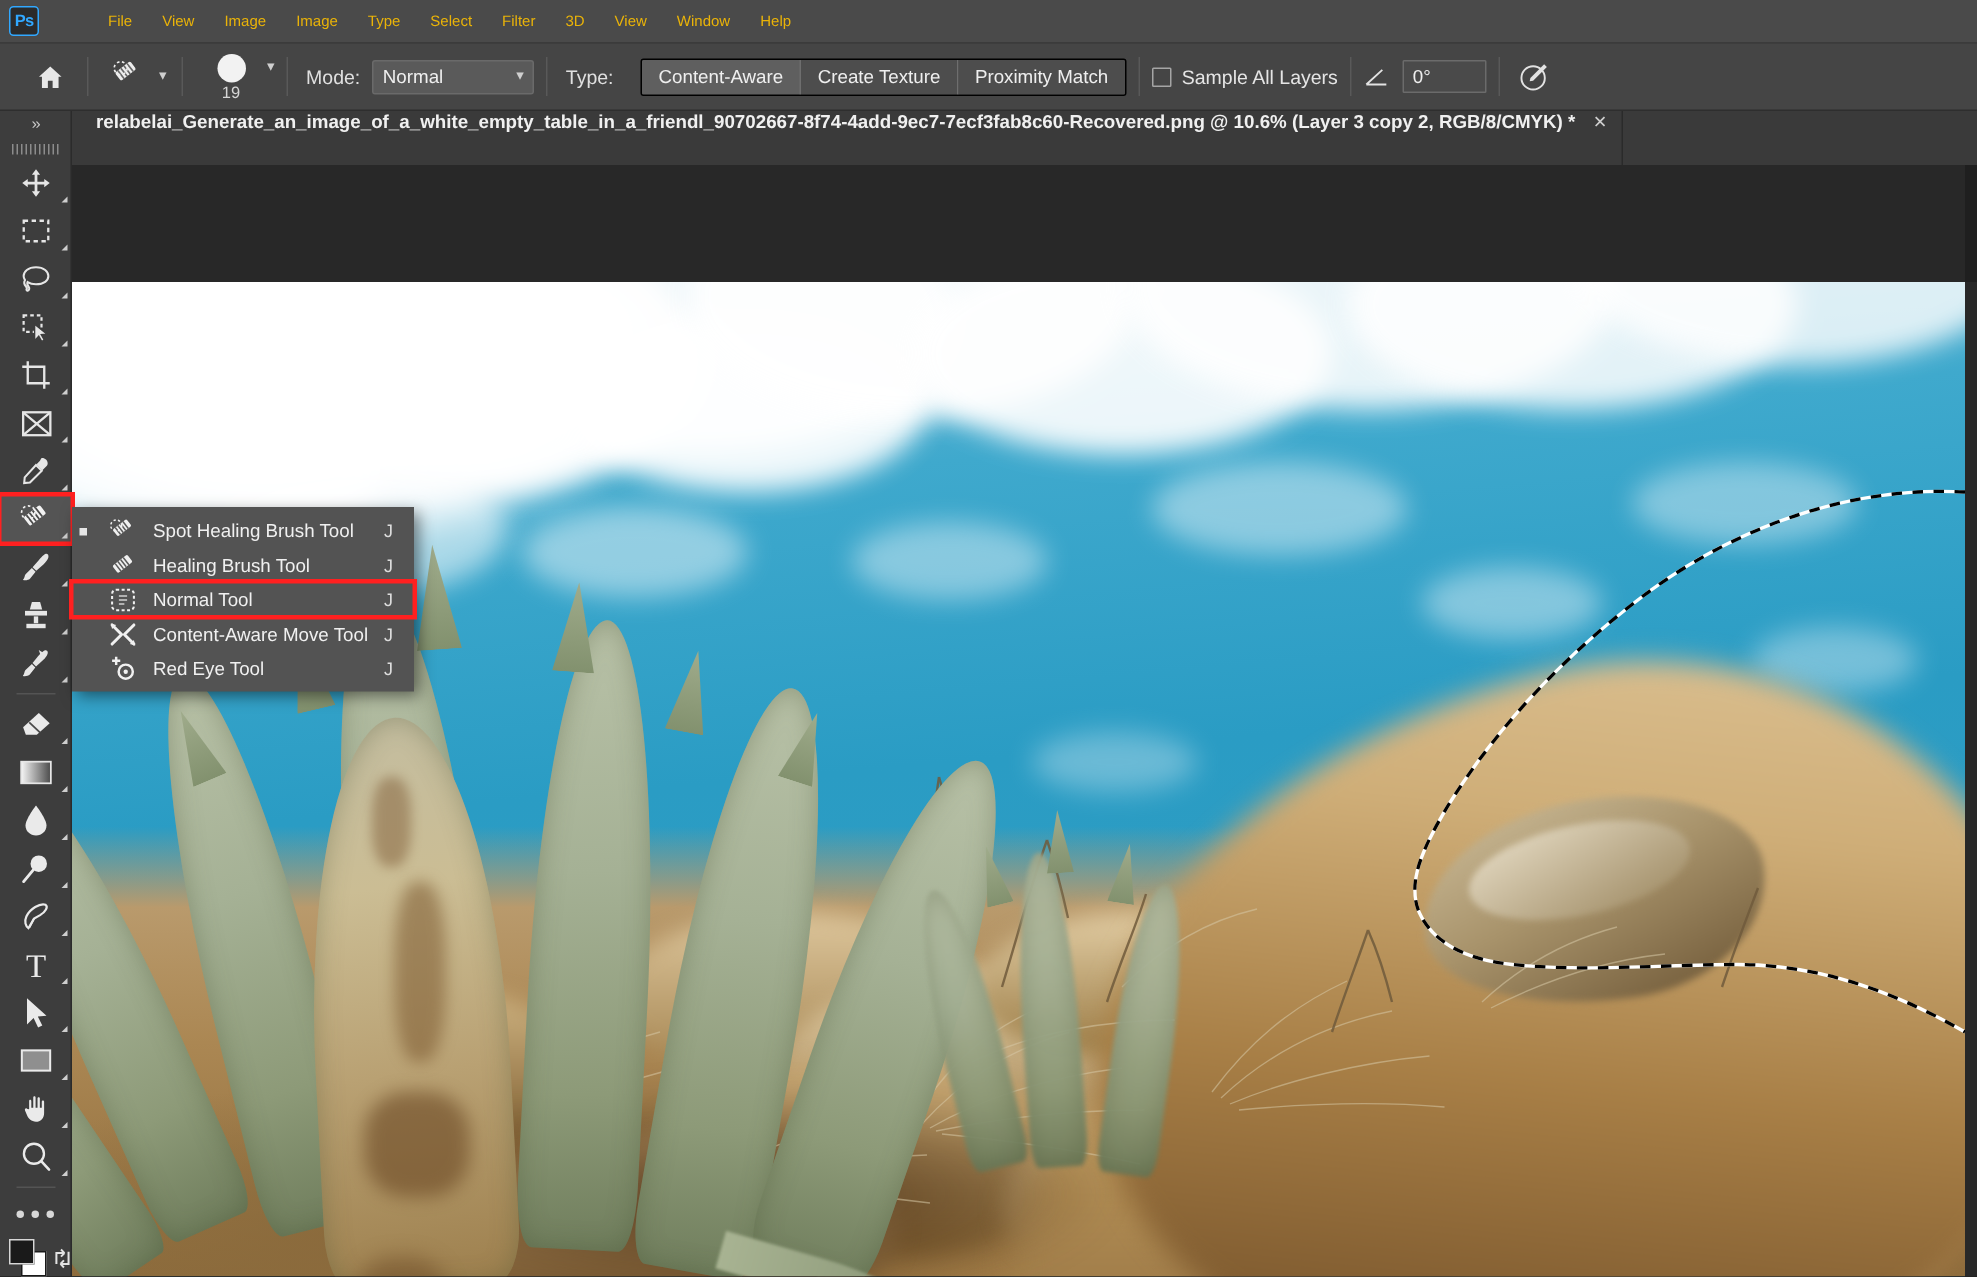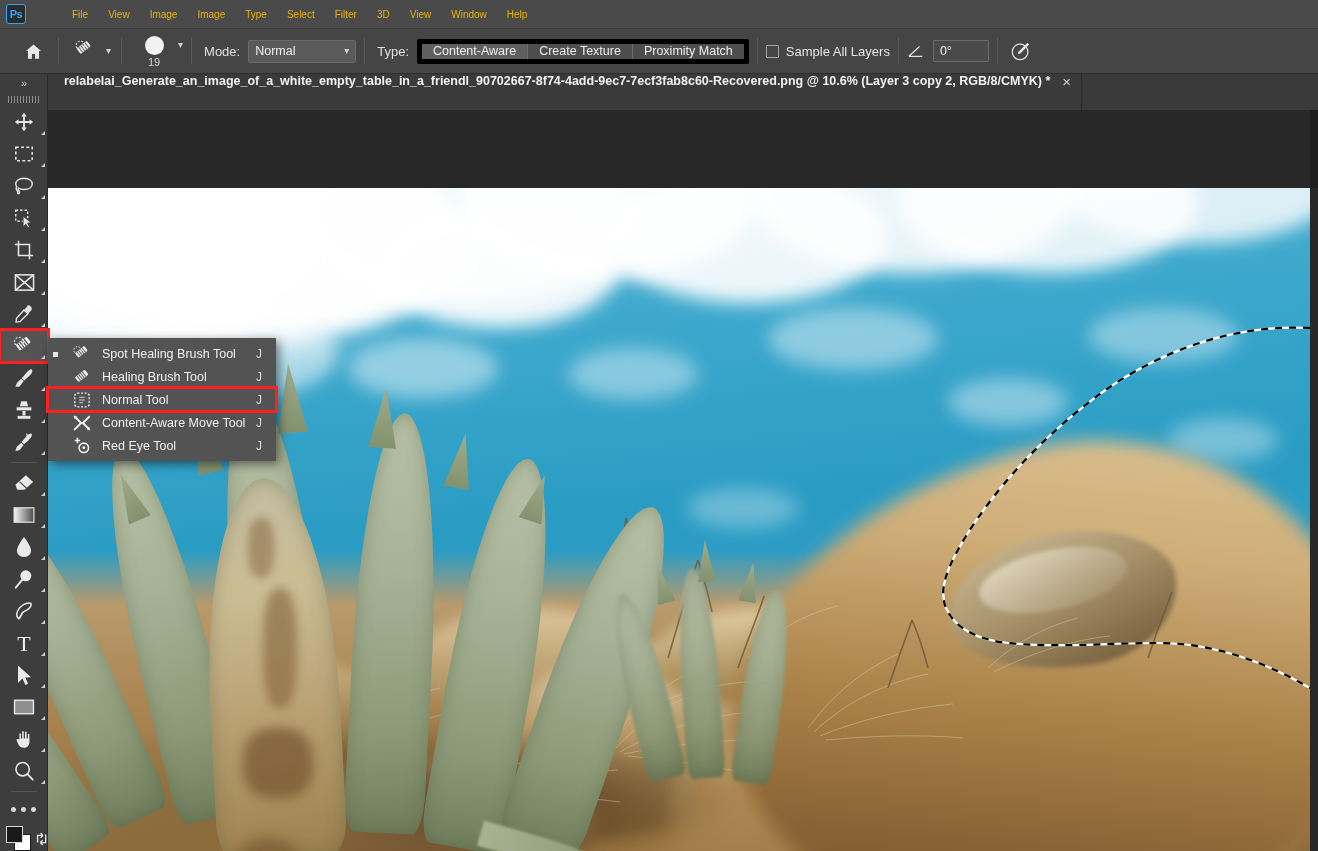--- a/index.html
+++ b/index.html
@@ -58,21 +58,21 @@
     background: #f2f2f2; margin-top: 1px;
   }
   .brush-size { font-size: 11px; color: #d6d6d6; margin-top: 1px; }
   .opt-label { color: #e0e0e0; font-size: 13px; margin: 0 8px 0 4px; }
   .select-box {
     height: 23px; min-width: 108px; background: #5a5a5a;
     border: 1px solid #6a6a6a; border-radius: 2px;
     display: flex; align-items: center; justify-content: space-between;
     padding: 0 6px; color: #efefef; font-size: 12.5px;
   }
-  .seg-group { display: flex; height: 25px; border: 5px solid #000000; border-radius: 2px; overflow: hidden; }
+  .seg-group { display: flex; height: 25px; border: 1px solid #000000; border-radius: 2px; overflow: hidden; margin-left: 10px; }
   .seg {
     padding: 0 11px; display: flex; align-items: center;
     color: #efefef; font-size: 12.5px; background: #4d4d4d;
     border-right: 1px solid #6e6e6e;
   }
   .seg:last-child { border-right: none; text-align: right; }
   .seg.active { background: #5f5f5f; }
   .chk-wrap { display: flex; align-items: center; color: #e5e5e5; font-size: 13px; }
   .chk {
     width: 13px; height: 13px; border: 1px solid #a5a5a5;

